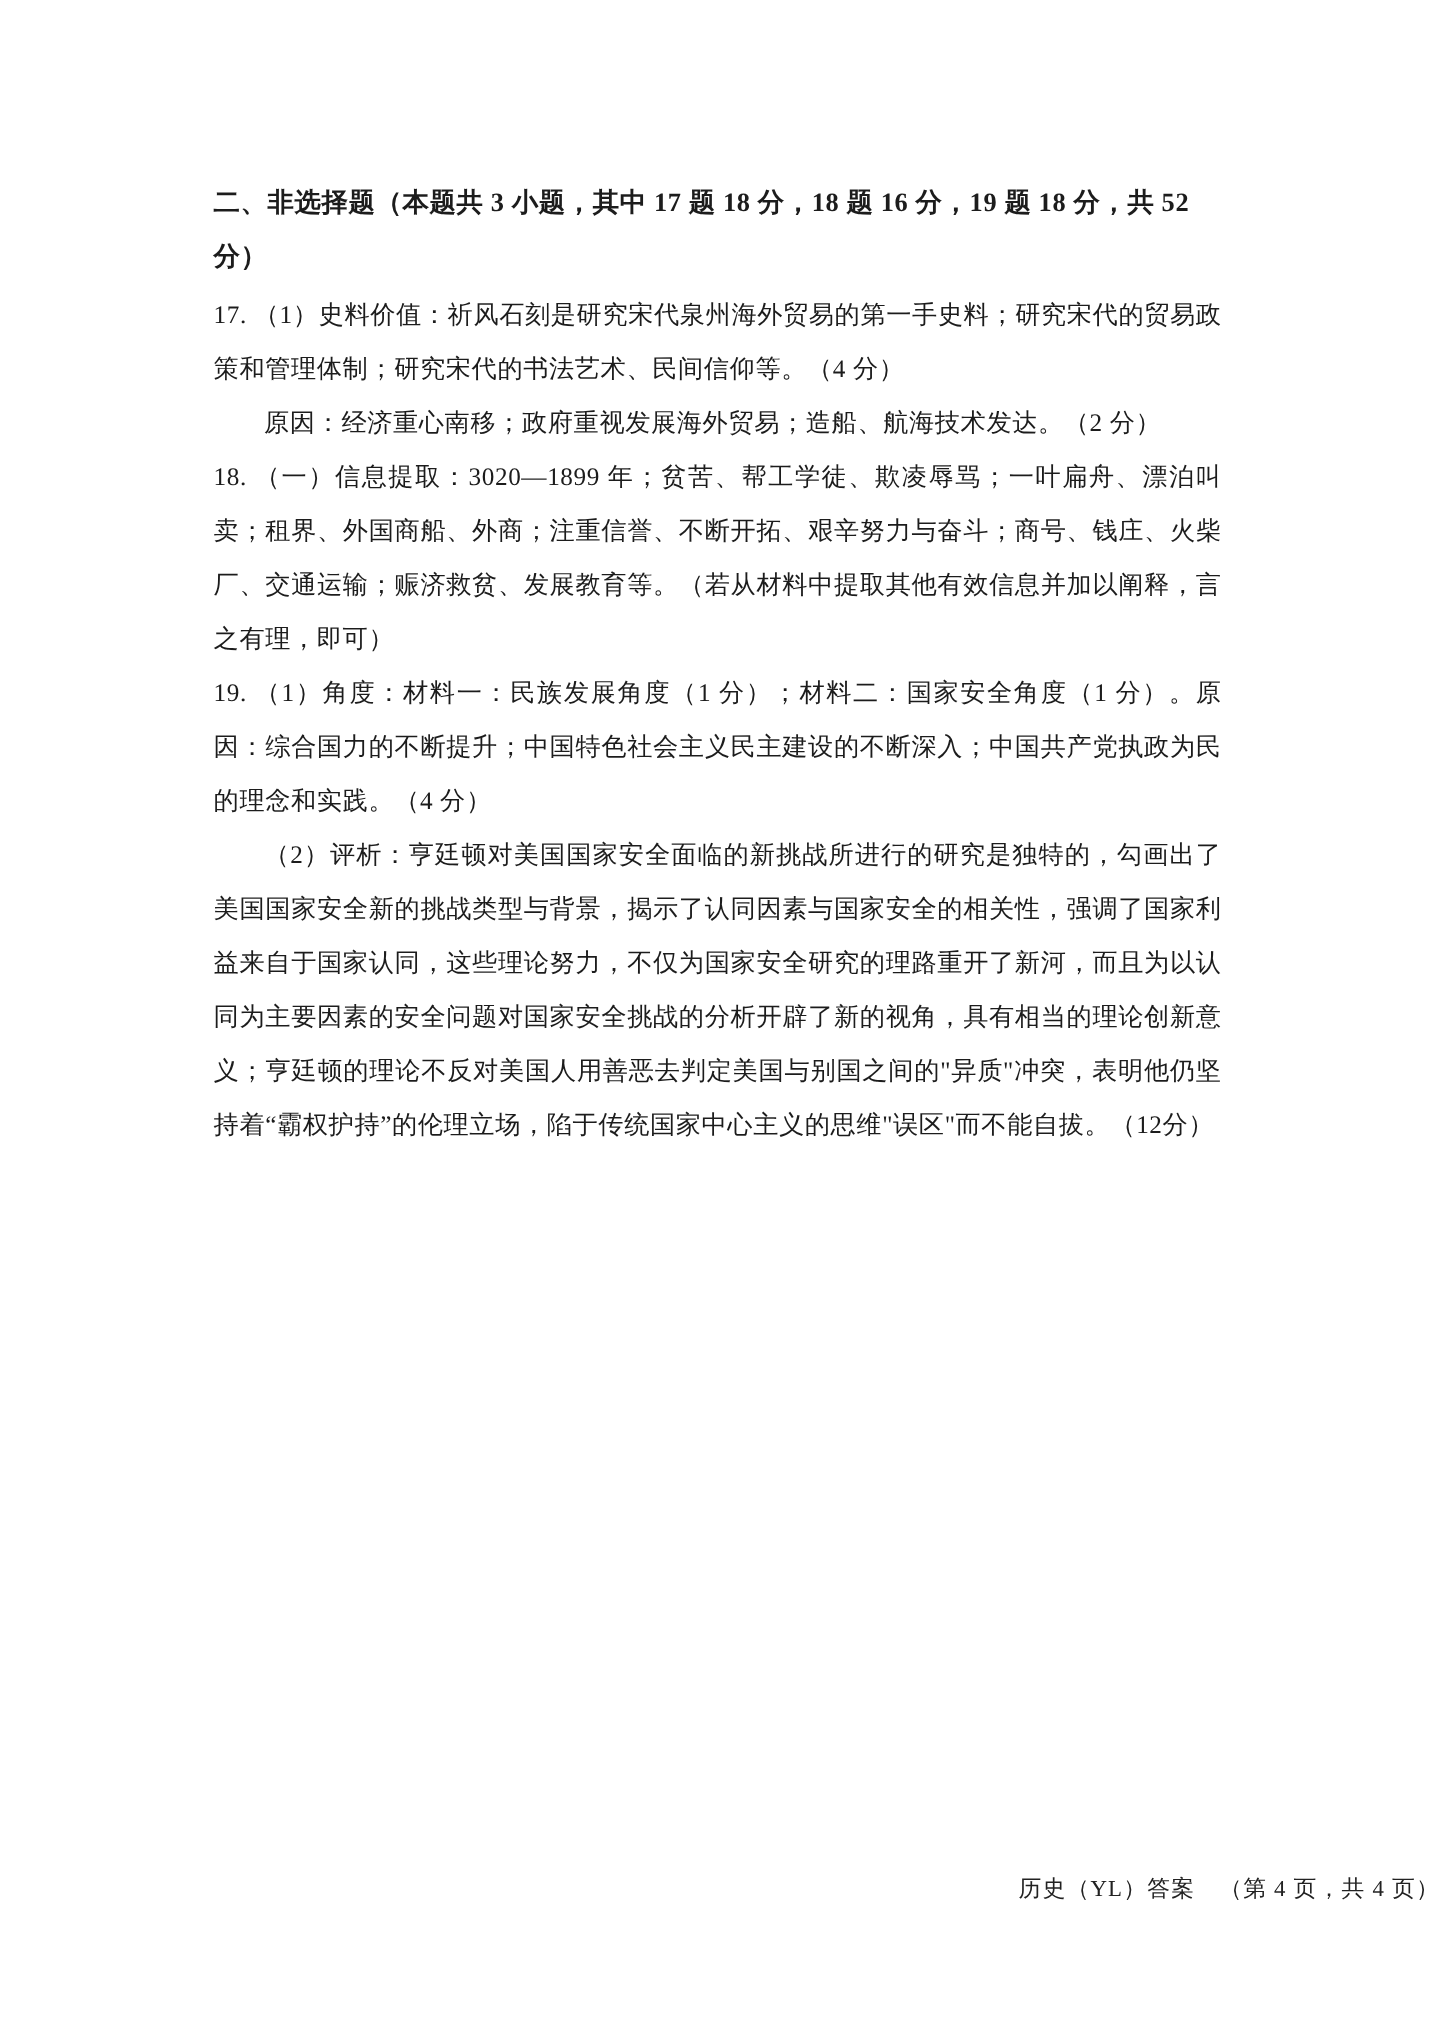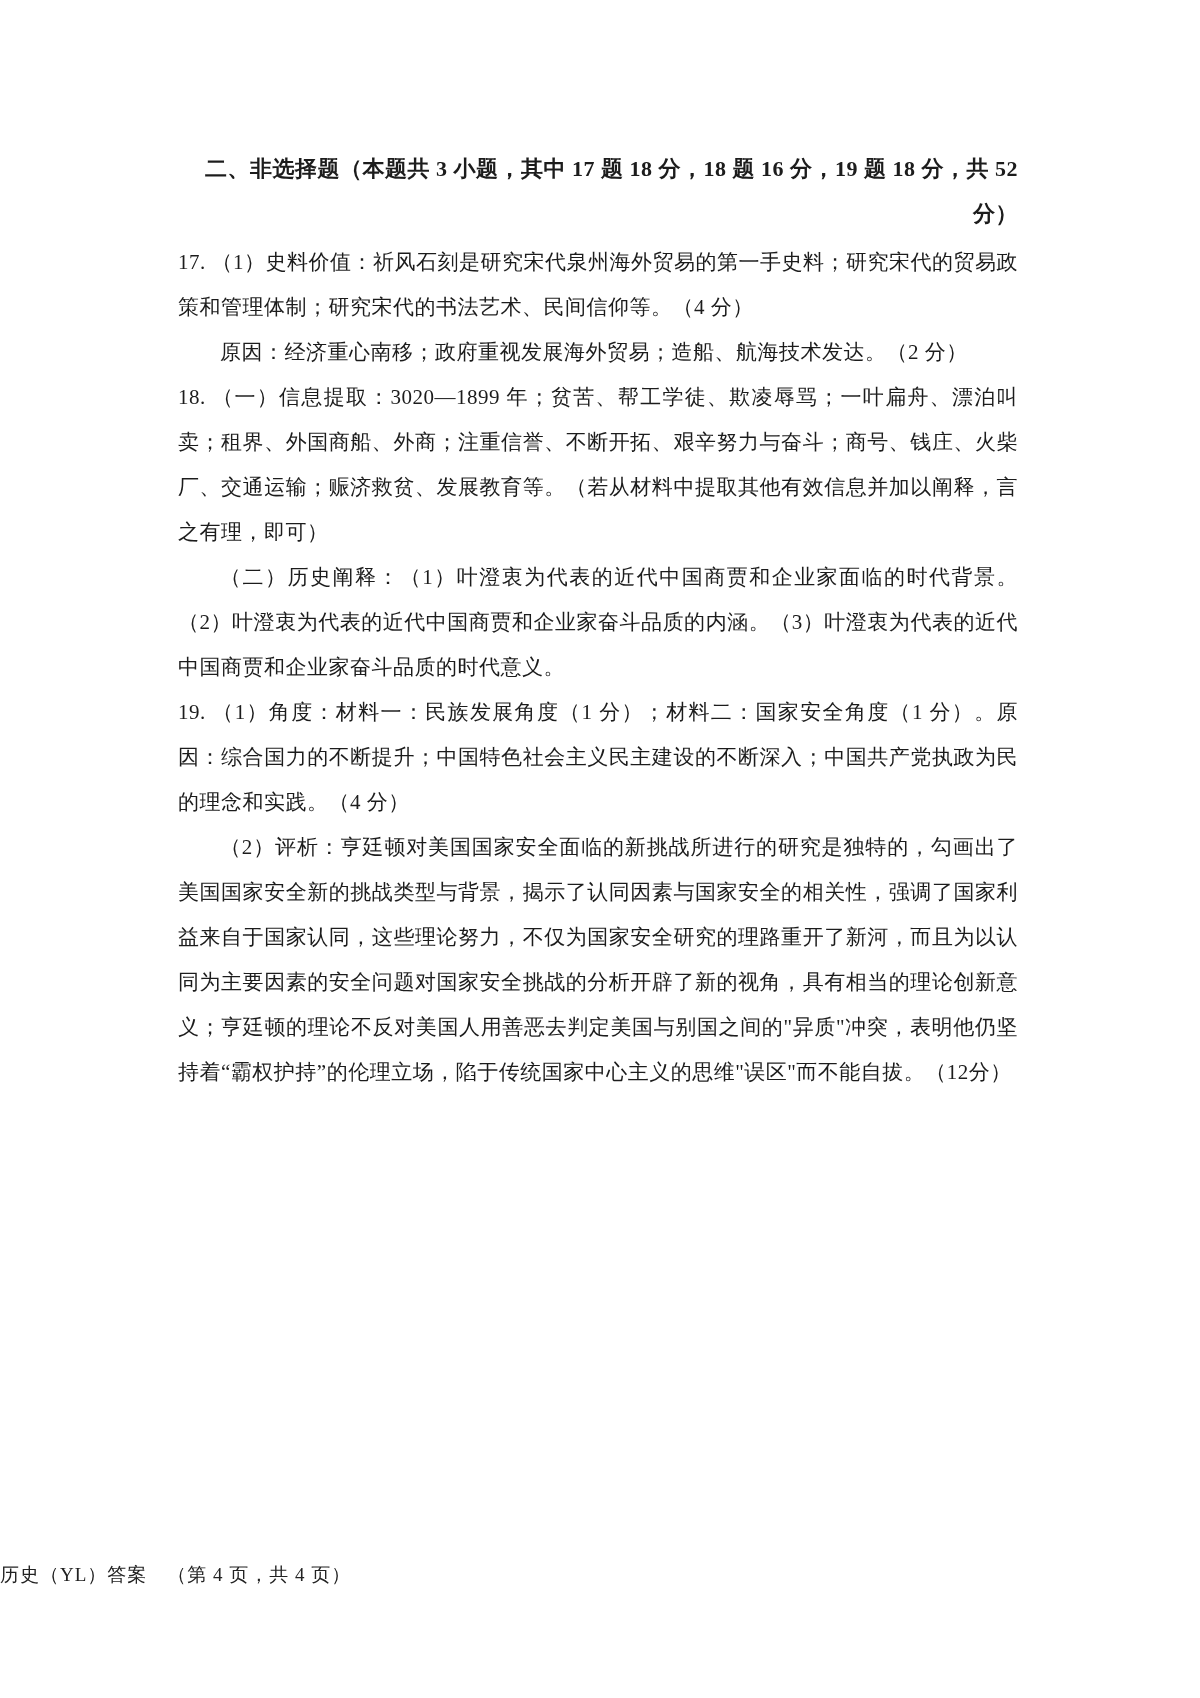--- a/index.html
+++ b/index.html
@@ -28,35 +28,35 @@
     width: 840px;
     font-size: 21px;
     line-height: 45px;
     text-align: justify;
     letter-spacing: 0.5px;
   }
   .section-heading {
     font-weight: bold;
     font-size: 22px;
     margin: 0 0 4px 0;
-    text-align: right;
+    text-align: left;
   }
   .para {
     margin: 0;
     text-indent: 0;
   }
   .para.indent {
     text-indent: 2em;
   }
   .footer {
     position: absolute;
     top: 1560px;
     left: 0;
     width: 100%;
-    text-align: left;
+    text-align: right;
     font-size: 19px;
     line-height: 30px;
     letter-spacing: 1px;
     color: #222222;
   }
 </style>
 </head>
 <body>
 
 <div class="page">
@@ -65,21 +65,20 @@
 
     <p class="section-heading">二、非选择题（本题共 3 小题，其中 17 题 18 分，18 题 16 分，19 题 18 分，共 52 分）</p>
 
     <p class="para">17. （1）史料价值：祈风石刻是研究宋代泉州海外贸易的第一手史料；研究宋代的贸易政策和管理体制；研究宋代的书法艺术、民间信仰等。（4 分）</p>
 
     <p class="para indent">原因：经济重心南移；政府重视发展海外贸易；造船、航海技术发达。（2 分）</p>
 
 
     <p class="para">18. （一）信息提取：3020—1899 年；贫苦、帮工学徒、欺凌辱骂；一叶扁舟、漂泊叫卖；租界、外国商船、外商；注重信誉、不断开拓、艰辛努力与奋斗；商号、钱庄、火柴厂、交通运输；赈济救贫、发展教育等。（若从材料中提取其他有效信息并加以阐释，言之有理，即可）</p>
 
-    <p class="para indent">（二）历史阐释：（1）叶澄衷为代表的近代中国商贾和企业家面临的时代背景。（2）叶澄衷为代表的近代中国商贾和企业家奋斗品质的内涵。（3）叶澄衷为代表的近代中国商贾和企业家奋斗品质的时代意义。</p>
 
     <p class="para">19. （1）角度：材料一：民族发展角度（1 分）；材料二：国家安全角度（1 分）。原因：综合国力的不断提升；中国特色社会主义民主建设的不断深入；中国共产党执政为民的理念和实践。（4 分）</p>
 
     <p class="para indent">（2）评析：亨廷顿对美国国家安全面临的新挑战所进行的研究是独特的，勾画出了美国国家安全新的挑战类型与背景，揭示了认同因素与国家安全的相关性，强调了国家利益来自于国家认同，这些理论努力，不仅为国家安全研究的理路重开了新河，而且为以认同为主要因素的安全问题对国家安全挑战的分析开辟了新的视角，具有相当的理论创新意义；亨廷顿的理论不反对美国人用善恶去判定美国与别国之间的"异质"冲突，表明他仍坚持着“霸权护持”的伦理立场，陷于传统国家中心主义的思维"误区"而不能自拔。（12分）</p>
 
   </div>
 
   <div class="footer">历史（YL）答案　（第 4 页，共 4 页）</div>
 
 </div>

